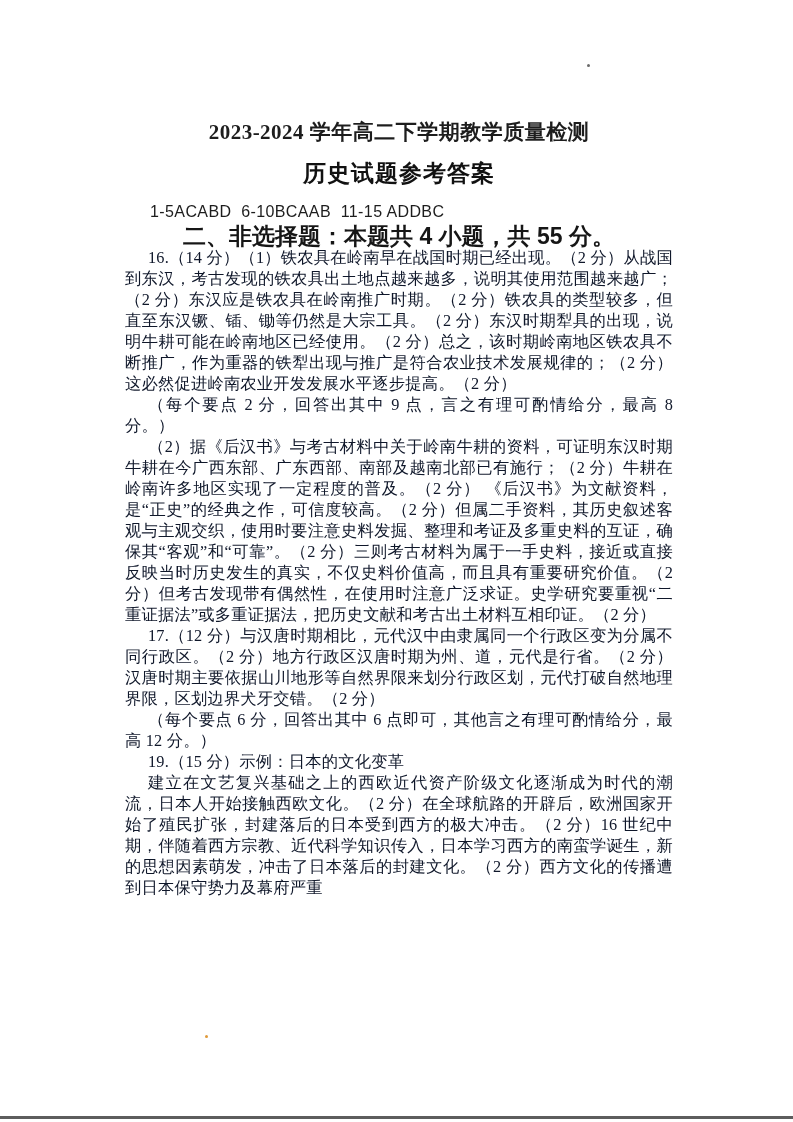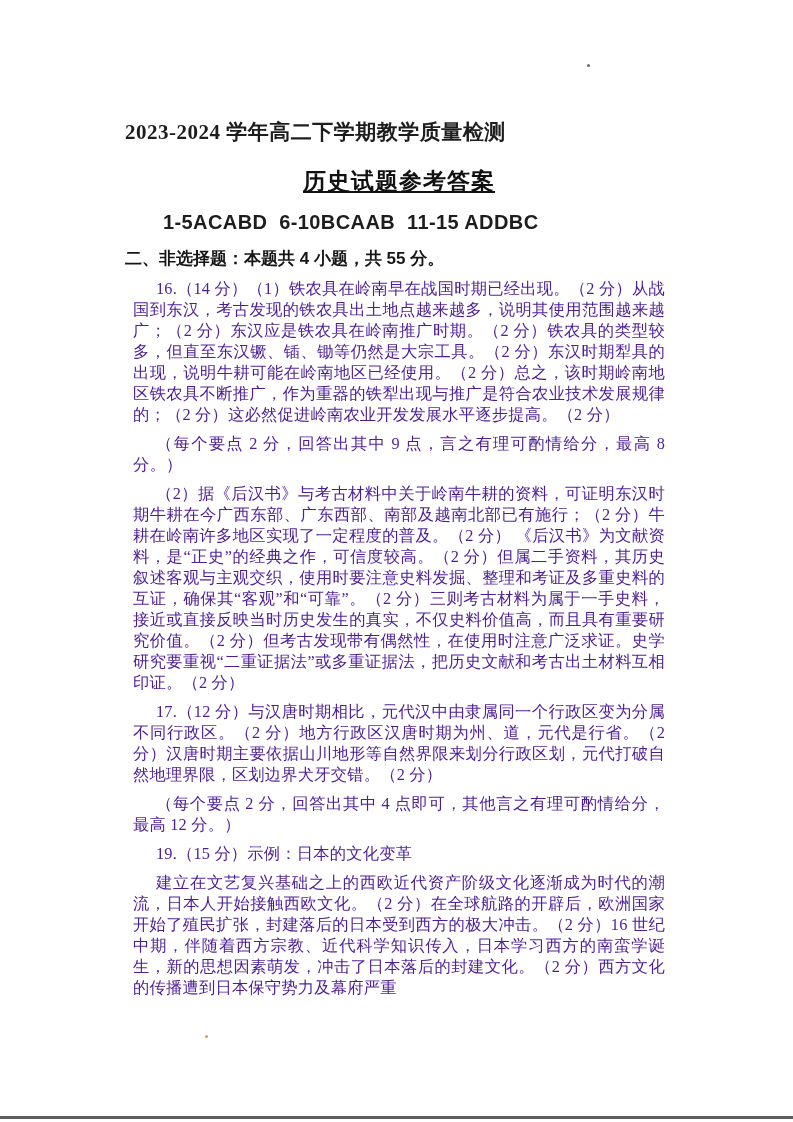--- a/index.html
+++ b/index.html
@@ -19,67 +19,67 @@
     background: #ffffff;
   }
   .content {
     position: absolute;
     left: 125px;
     top: 118px;
     width: 548px;
     color: #242424;
   }
   .doc-title {
-    margin: 0 0 20px 0;
+    margin: 0 0 12px 0;
     font-size: 21px;
     line-height: 28px;
     font-weight: 700;
-    text-align: left;
+    text-align: center;
     color: #1d1d1d;
     font-family: "Liberation Serif", "DejaVu Serif", serif;
     letter-spacing: 0.5px;
   }
   .doc-subtitle {
     margin: 0 0 13px 0;
     font-size: 23px;
     line-height: 30px;
     font-weight: 700;
     text-align: center;
     color: #111111;
     font-family: "Liberation Sans", "DejaVu Sans", sans-serif;
     letter-spacing: 1px;
-    text-decoration: underline;
   }
   .choice-answers {
-    margin: 15px;
+    margin: 2px;
     padding-left: 23px;
-    font-size: 20px;
+    font-size: 16px;
     line-height: 22px;
-    font-weight: 700;
+    font-weight: 400;
     color: #1d1d1d;
     font-family: "Liberation Sans", "DejaVu Sans", sans-serif;
     white-space: pre-wrap;
     letter-spacing: 0.4px;
   }
   .section-heading {
     margin: 0;
-    font-size: 17px;
+    font-size: 23px;
     line-height: 22px;
     font-weight: 700;
     color: #161616;
     font-family: "Liberation Sans", "DejaVu Sans", sans-serif;
+    text-align: center;
   }
   .para {
-    margin: 8px;
+    margin: 0;
     font-size: 16.3px;
     line-height: 21px;
     text-align: justify;
     text-align-last: left;
     text-indent: 23px;
-    color: #4c1d95;
+    color: #0f172a;
     letter-spacing: 0.2px;
     font-family: "Liberation Serif", "DejaVu Serif", serif;
   }
   .bottom-edge-line {
     position: absolute;
     left: 0;
     bottom: 3px;
     width: 793px;
     height: 3px;
     background: #5d5d5d;
@@ -116,21 +116,21 @@
     <h2 class="doc-subtitle">历史试题参考答案</h2>
 
     <div class="choice-answers">1-5ACABD  6-10BCAAB  11-15 ADDBC</div>
 
     <div class="section-heading">二、非选择题：本题共 4 小题，共 55 分。</div>
 
     <p class="para">16.（14 分）（1）铁农具在岭南早在战国时期已经出现。（2 分）从战国到东汉，考古发现的铁农具出土地点越来越多，说明其使用范围越来越广；（2 分）东汉应是铁农具在岭南推广时期。（2 分）铁农具的类型较多，但直至东汉镢、锸、锄等仍然是大宗工具。（2 分）东汉时期犁具的出现，说明牛耕可能在岭南地区已经使用。（2 分）总之，该时期岭南地区铁农具不断推广，作为重器的铁犁出现与推广是符合农业技术发展规律的；（2 分）这必然促进岭南农业开发发展水平逐步提高。（2 分）</p>
     <p class="para">（每个要点 2 分，回答出其中 9 点，言之有理可酌情给分，最高 8 分。）</p>
     <p class="para">（2）据《后汉书》与考古材料中关于岭南牛耕的资料，可证明东汉时期牛耕在今广西东部、广东西部、南部及越南北部已有施行；（2 分）牛耕在岭南许多地区实现了一定程度的普及。（2 分） 《后汉书》为文献资料，是“正史”的经典之作，可信度较高。（2 分）但属二手资料，其历史叙述客观与主观交织，使用时要注意史料发掘、整理和考证及多重史料的互证，确保其“客观”和“可靠”。（2 分）三则考古材料为属于一手史料，接近或直接反映当时历史发生的真实，不仅史料价值高，而且具有重要研究价值。（2 分）但考古发现带有偶然性，在使用时注意广泛求证。史学研究要重视“二重证据法”或多重证据法，把历史文献和考古出土材料互相印证。（2 分）</p>
     <p class="para">17.（12 分）与汉唐时期相比，元代汉中由隶属同一个行政区变为分属不同行政区。（2 分）地方行政区汉唐时期为州、道，元代是行省。（2 分）汉唐时期主要依据山川地形等自然界限来划分行政区划，元代打破自然地理界限，区划边界犬牙交错。（2 分）</p>
-    <p class="para">（每个要点 2 分，回答出其中 4 点即可，其他言之有理可酌情给分，最高 12 分。）</p>
+    <p class="para">（每个要点 6 分，回答出其中 6 点即可，其他言之有理可酌情给分，最高 12 分。）</p>
     <p class="para">19.（15 分）示例：日本的文化变革</p>
     <p class="para">建立在文艺复兴基础之上的西欧近代资产阶级文化逐渐成为时代的潮流，日本人开始接触西欧文化。（2 分）在全球航路的开辟后，欧洲国家开始了殖民扩张，封建落后的日本受到西方的极大冲击。（2 分）16 世纪中期，伴随着西方宗教、近代科学知识传入，日本学习西方的南蛮学诞生，新的思想因素萌发，冲击了日本落后的封建文化。（2 分）西方文化的传播遭到日本保守势力及幕府严重</p>
   </div>
 
   <div class="speck-orange"></div>
 
   <div class="bottom-edge-line"></div>
 
 </div>
 

